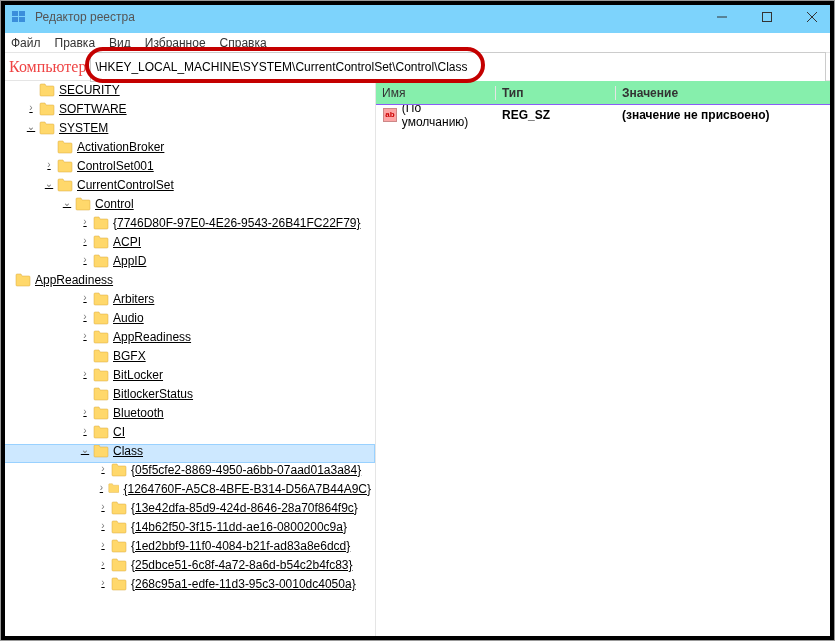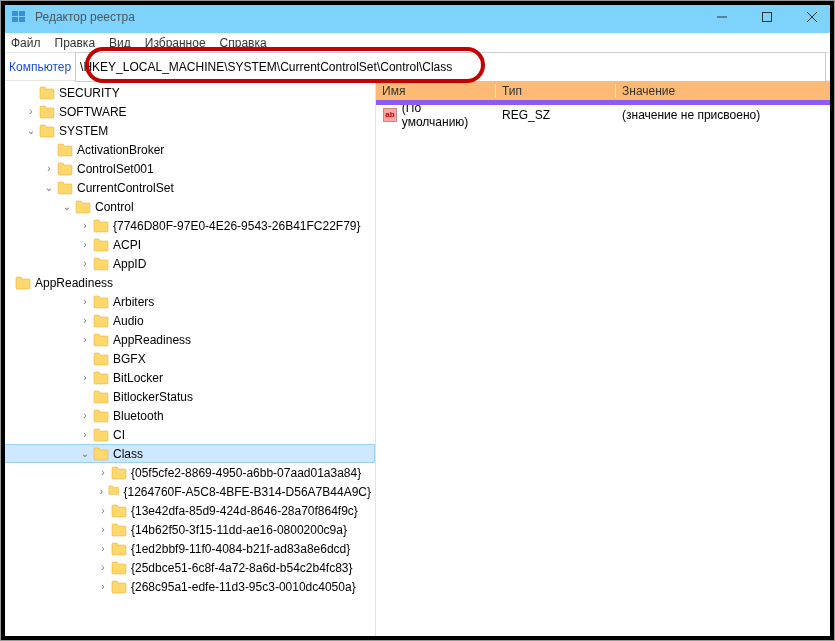--- a/index.html
+++ b/index.html
@@ -9,41 +9,41 @@
 .titlebar { height: 32px; display: flex; align-items: center; padding-left: 10px; background: #7dd3fc; }
 .titlebar .icon { width: 16px; height: 16px; margin-right: 8px; display: inline-block; }
 .titlebar .title { font-size: 12px; color: #555; flex: 1; }
 .winctrls { display: flex; }
 .winctrls div { width: 45px; height: 30px; display: flex; align-items: center; justify-content: center; color: #555; font-size: 12px; }
 
 .menubar { height: 20px; display: flex; align-items: center; padding-left: 10px; font-size: 12px; color: #333; gap: 14px; border-bottom: 1px solid #e5e5e5; }
 .menubar span { cursor: default; }
 
 .addressbar-wrap { height: 28px; display: flex; align-items: center; padding: 3px 8px; border-bottom: 1px solid #e5e5e5; position: relative; }
-.address-label { font-size: 12px; color: #1d4ed8; padding-right: 4px; }
+.address-label { font-size: 16px; color: #ef4444; padding-right: 4px; font-family: Liberation Serif, serif; }
 .address-input { flex: 1; font-size: 12px; height: 30px; border: 1px solid #ccc; padding: 0 4px; background: #fff; }
 .highlight-oval { position: absolute; left: 84px; top: -6px; width: 400px; height: 36px; border: 4px solid #c40000; border-radius: 18px; pointer-events: none; z-index: 50; }
 
 .main { display: flex; height: calc(641px - 32px - 20px - 28px - 4px); }
 
 .tree { width: 375px; overflow-y: auto; overflow-x: auto; border-right: 1px solid #e5e5e5; font-size: 12px; padding: 2px 0; position: relative; }
 .tree ul { list-style: none; padding-left: 0; }
 .tree li { white-space: nowrap; }
-.tree-row { display: flex; align-items: center; height: 19px; cursor: default; }
+.tree-row { display: flex; align-items: flex-start; height: 19px; cursor: default; text-decoration: underline; }
 .tree-row.selected { background: #cde8ff; outline: 1px solid #99d1ff; outline-offset: -1px; }
 .expander { width: 12px; display: inline-block; text-align: center; color: #777; font-size: 10px; margin-right: 2px; }
 .folder-icon { width: 16px; height: 14px; display: inline-block; margin-right: 4px; }
 .tree-label { padding-right: 4px; }
 
 .values { flex: 1; overflow: auto; font-size: 12px; position: relative; }
-.values-header { display: flex; border-bottom: 5px solid #8b5cf6; height: 24px; align-items: center; position: sticky; top: 0; background: #fdba74; }
+.values-header { display: flex; border-bottom: 1px solid #8b5cf6; height: 24px; align-items: center; position: sticky; top: 0; background: #86efac; }
 .values-header div { padding: 0 6px; border-right: 1px solid #e5e5e5; font-size: 12px; color: #333; }
 .col-name { width: 120px; }
-.col-type { width: 120px; }
-.col-value { flex: 1; }
+.col-type { width: 120px; font-weight: bold; }
+.col-value { flex: 1; font-weight: bold; }
 .value-row { display: flex; height: 19px; align-items: center; }
 .value-row .cell { padding: 0 6px; }
 .value-icon { width: 16px; height: 16px; display: inline-flex; align-items: center; justify-content: center; margin-right: 4px; }
 .value-icon-box { width: 14px; height: 14px; border: 1px solid #c88; background: #fca5a5; font-size: 8px; color: #c00; font-weight: bold; display: flex; align-items: center; justify-content: center; }
 </style>
 </head>
 <body>
 
 <div class="titlebar">
   <span class="icon">

